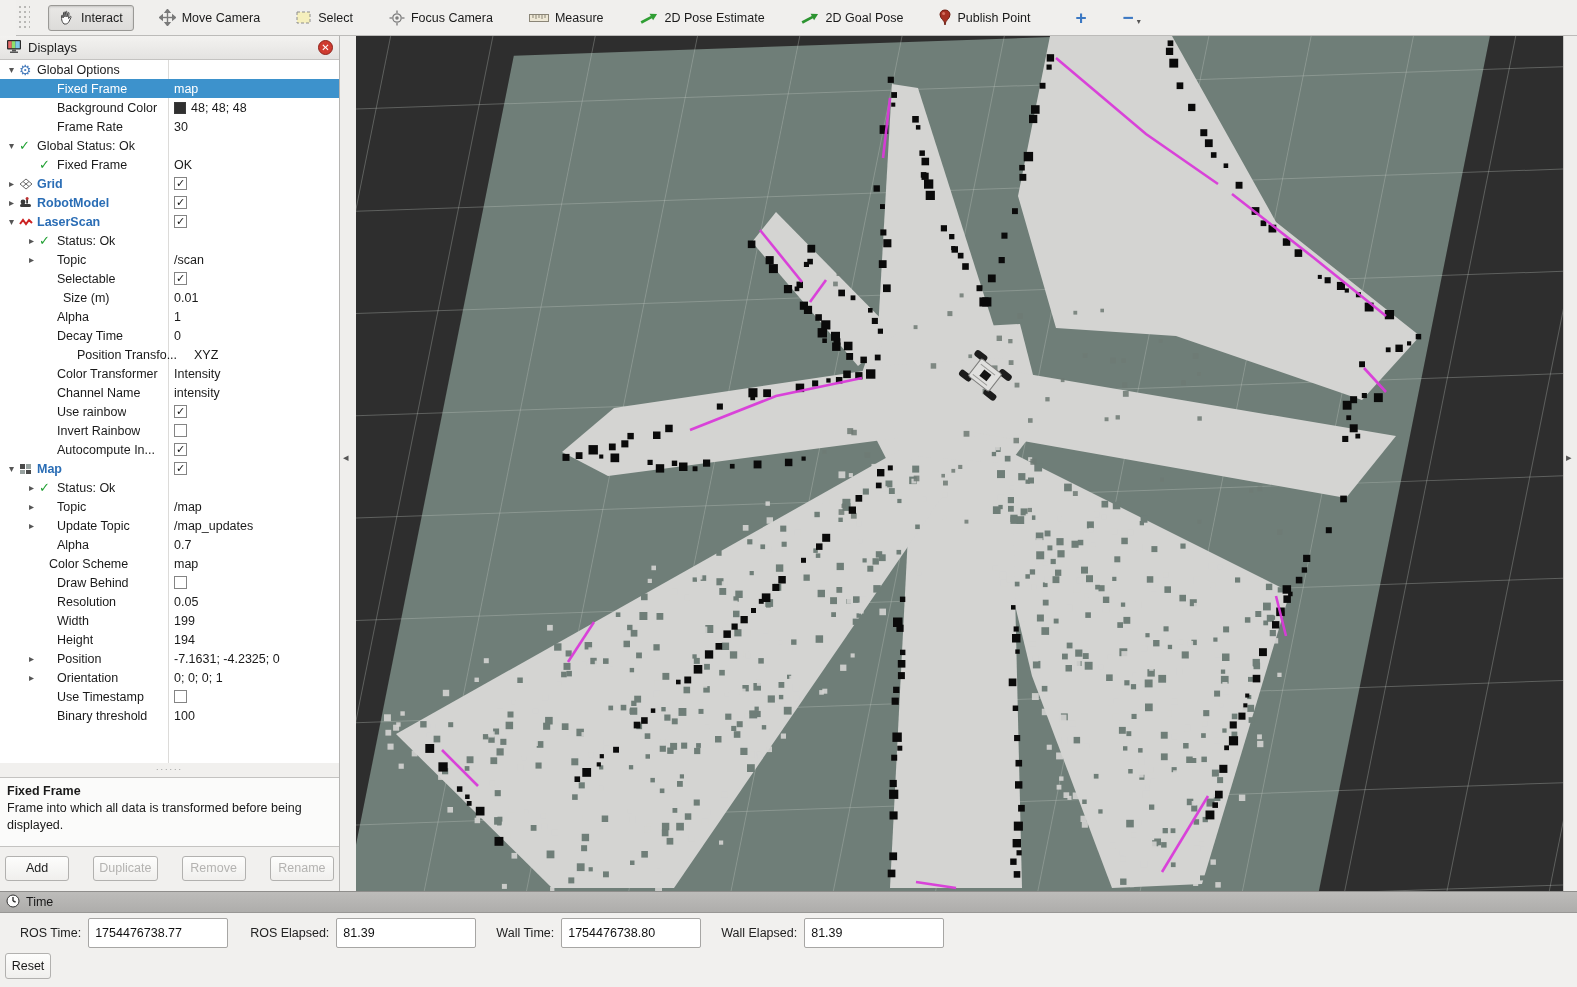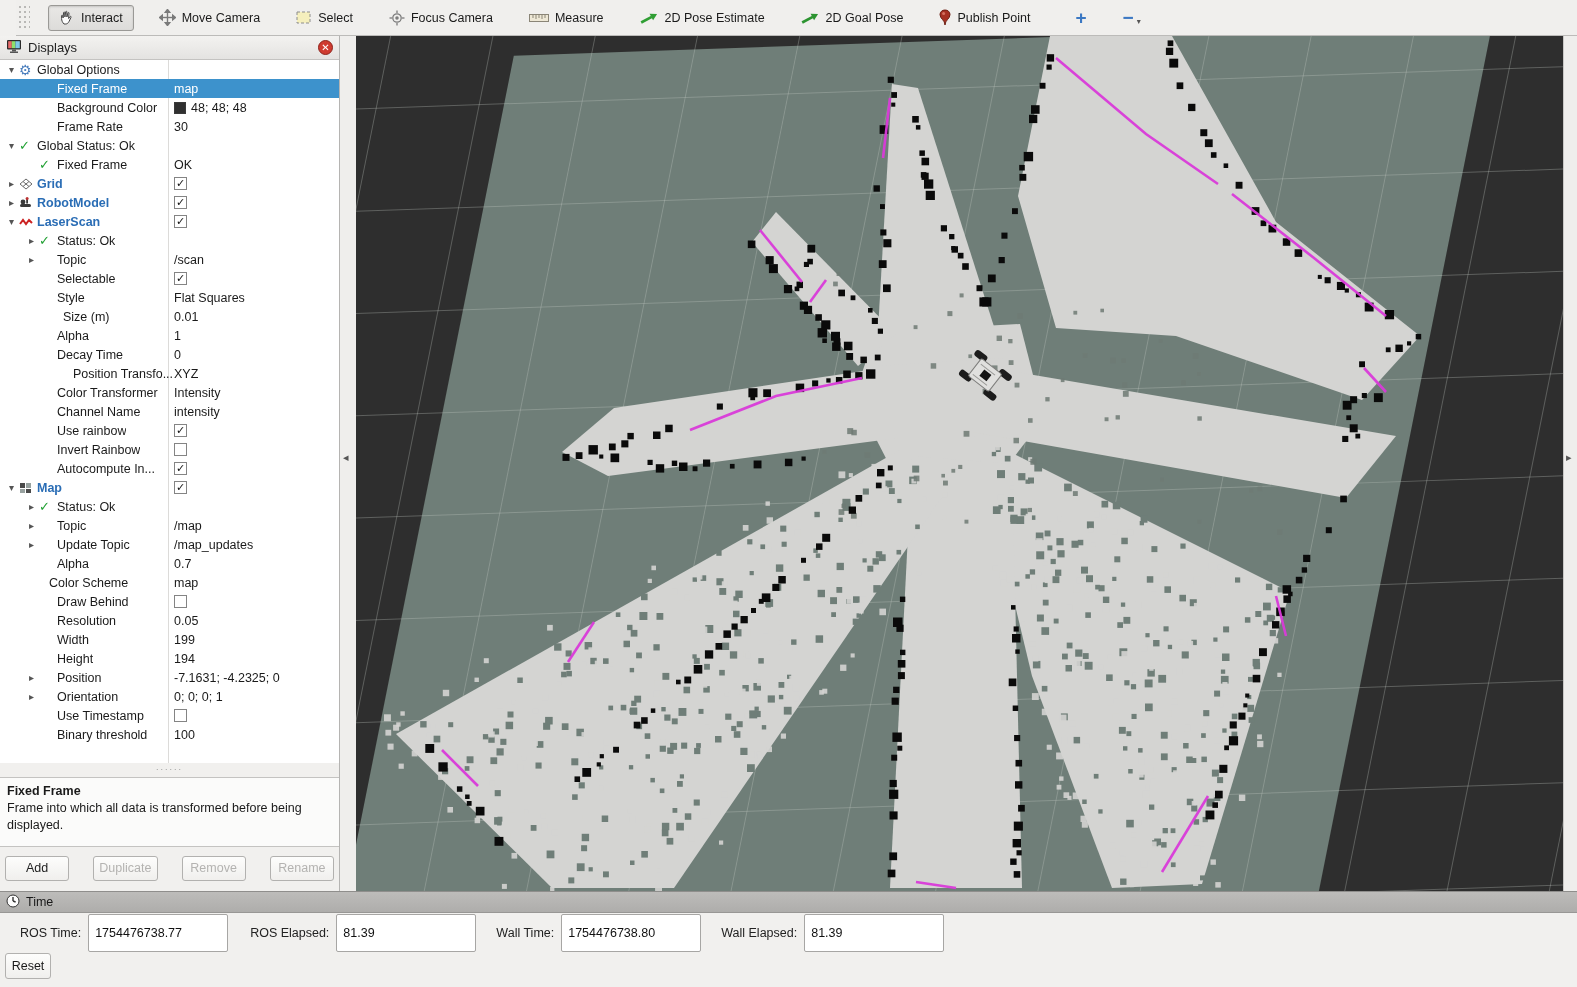--- a/index.html
+++ b/index.html
@@ -64,21 +64,21 @@
   
   #viewport { left:356px; top:36px; width:1207px; height:855px; background:#2e2e2e; }
 
   
   #timebar { left:0; top:891px; width:1577px; height:22px; background:linear-gradient(#bdbcba,#aeadab);
     border-top:1px solid #8f8e8c; border-bottom:1px solid #989795; display:flex; align-items:center;
     gap:6px; padding:0 6px; }
   #timefields { left:0; top:913px; width:1577px; height:40px; display:flex; align-items:center; }
   .tf { display:flex; align-items:center; gap:7px; }
   .tf label { color:#222; }
-  .tf input { width:140px; height:38px; border:1px solid #a7a6a4; border-radius:2px; background:#fff;
+  .tf input { width:140px; height:30px; border:1px solid #a7a6a4; border-radius:2px; background:#fff;
     padding:0 6px; font-family:inherit; font-size:12.5px; color:#111; }
   #resetbtn { left:5px; top:953px; width:46px; height:26px; border:1px solid #b2b1af; border-radius:3px;
     background:linear-gradient(#fdfdfc,#f0efed); text-align:center; line-height:24px; }
 </style>
 </head>
 <body>
 
 <div id="toolbar" class="abs">
   <div id="tb-grip"></div>
   <div id="tb-tools" style="display:flex;align-items:center;">
@@ -306,45 +306,39 @@
           <span class="rowval">/scan</span>
         </div>
         <div class="trow" style="padding-left: 24px;">
           <span class="exp"></span>
           <span class="ticn"></span>
           <span class="tlbl">Selectable</span>
           <span class="rowval">
             <span class="cb">✓</span>
           </span>
         </div>
-        <div class="trow" style="padding-left: 24px;">
-          <span class="exp"></span>
-          <span class="ticn"></span>
-          <span class="tlbl">Style</span>
-          <span class="rowval">Flat Squares</span>
-        </div>
         <div class="trow" style="padding-left: 30px;">
           <span class="exp"></span>
           <span class="ticn"></span>
           <span class="tlbl">Size (m)</span>
           <span class="rowval">0.01</span>
         </div>
         <div class="trow" style="padding-left: 24px;">
           <span class="exp"></span>
           <span class="ticn"></span>
           <span class="tlbl">Alpha</span>
           <span class="rowval">1</span>
         </div>
         <div class="trow" style="padding-left: 24px;">
           <span class="exp"></span>
           <span class="ticn"></span>
           <span class="tlbl">Decay Time</span>
           <span class="rowval">0</span>
         </div>
-        <div class="trow" style="padding-left: 40px;">
+        <div class="trow" style="padding-left: 24px; margin-left: 20px;">
           <span class="exp"></span>
           <span class="ticn"></span>
           <span class="tlbl">Position Transfo...</span>
           <span class="rowval">XYZ</span>
         </div>
         <div class="trow" style="padding-left: 24px;">
           <span class="exp"></span>
           <span class="ticn"></span>
           <span class="tlbl">Color Transformer</span>
           <span class="rowval">Intensity</span>

